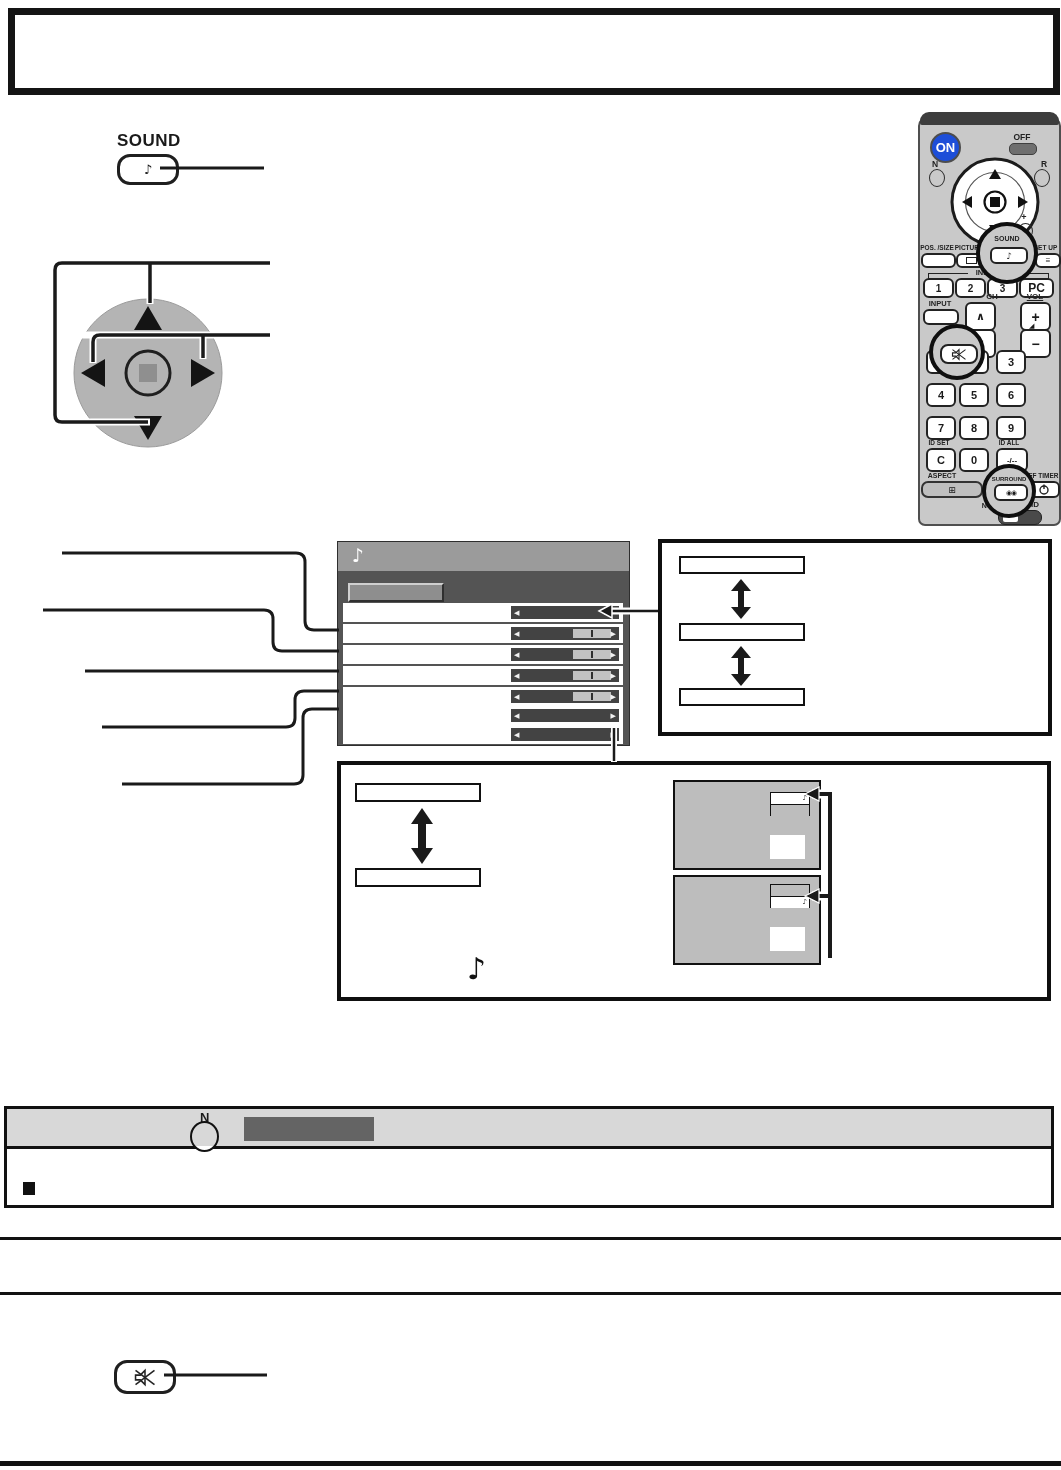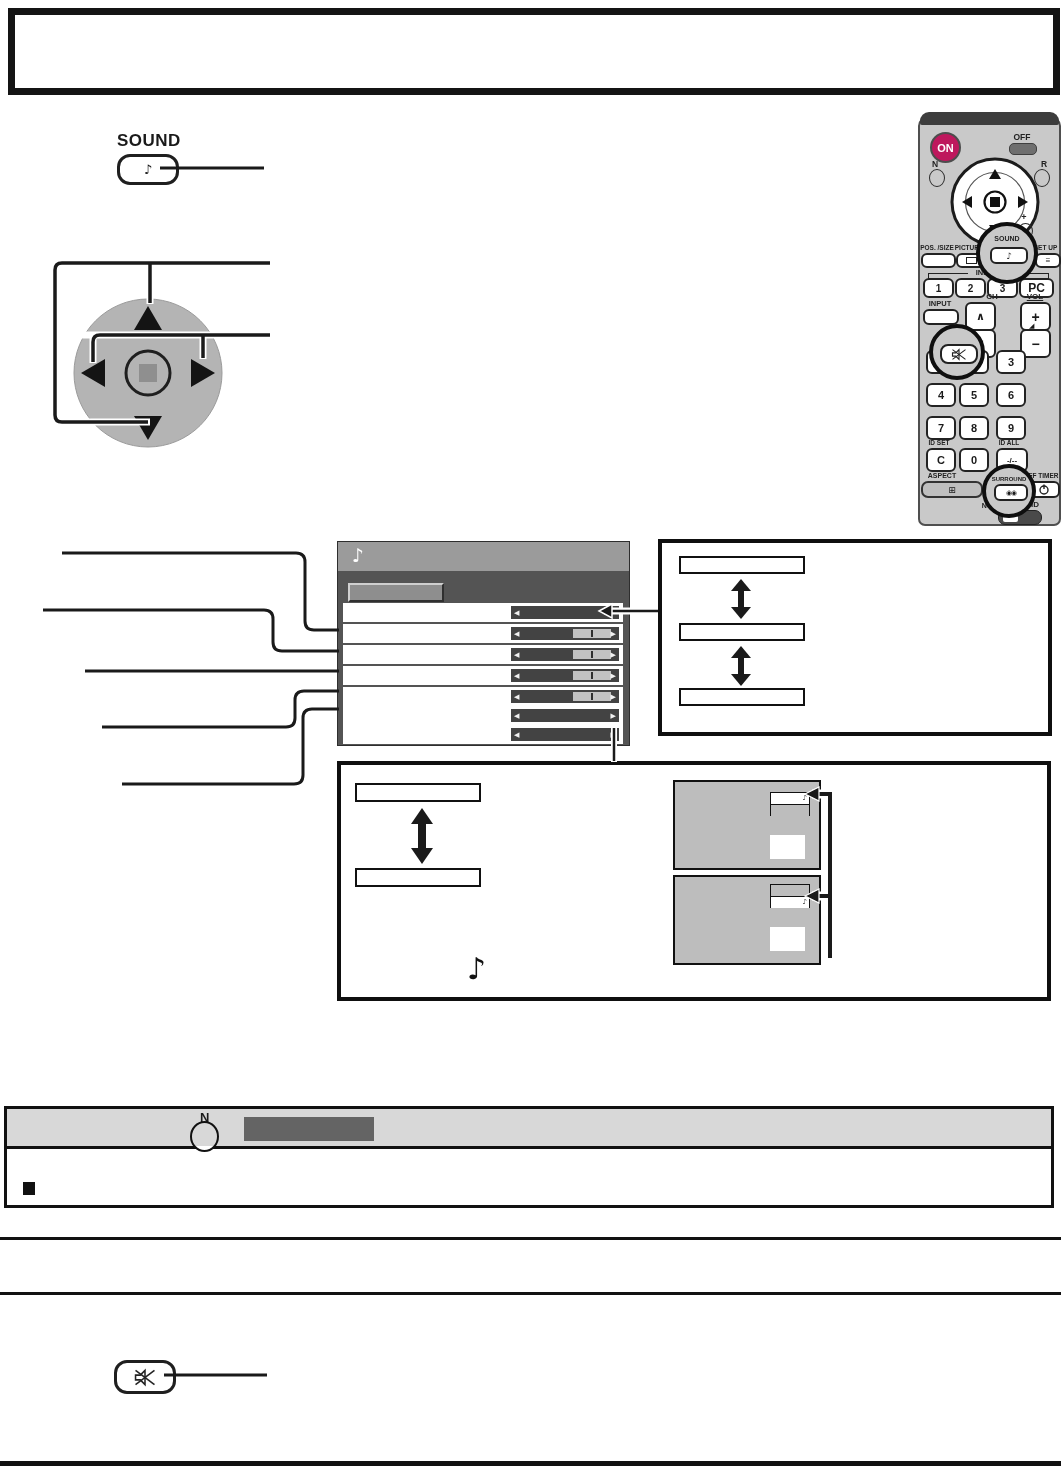--- a/index.html
+++ b/index.html
@@ -74,23 +74,23 @@
     <polygon points="8,75 32,61 32,89" fill="#141414"></polygon>
     <polygon points="142,75 118,61 118,89" fill="#141414"></polygon>
     <circle cx="75" cy="75" r="22" fill="#b4b4b4" stroke="#1f1f1f" stroke-width="3"></circle>
     <rect x="66" y="66" width="18" height="18" fill="#8f8f8f"></rect>
   </svg>
 
   <div class="abs remote">
     <div class="remote-body"></div>
     <div class="remote-cap"></div>
 
-    <div class="abs" style="left:12px;top:20px;width:27px;height:27px;border-radius:50%;background:#be185d;
+    <div class="abs" style="left:12px;top:20px;width:27px;height:27px;border-radius:50%;background:#1d4ed8;
          border:2.5px solid #4d4d4d;display:flex;align-items:center;justify-content:center;
-         color:#fff;font-size:11px;font-weight:bold;">ON</div>
+         color:#fff;font-size:13px;font-weight:bold;">ON</div>
     <div class="r-lbl" style="left:88px;top:21px;width:32px;font-size:8.5px;">OFF</div>
     <div class="abs" style="left:91px;top:31px;width:26px;height:10px;background:#6f6f6f;border-radius:5px;
          border:1px solid #3f3f3f;"></div>
 
     <div class="r-lbl" style="left:10px;top:48px;width:14px;font-size:8.5px;">N</div>
     <div class="sm-circle" style="left:11px;top:57px;width:14px;height:16px;"></div>
     <div class="r-lbl" style="left:119px;top:48px;width:14px;font-size:8.5px;">R</div>
     <div class="sm-circle" style="left:116px;top:57px;width:14px;height:16px;"></div>
 
     <svg class="abs" style="left:31px;top:44px;" width="92" height="92" viewBox="0 0 92 92">

